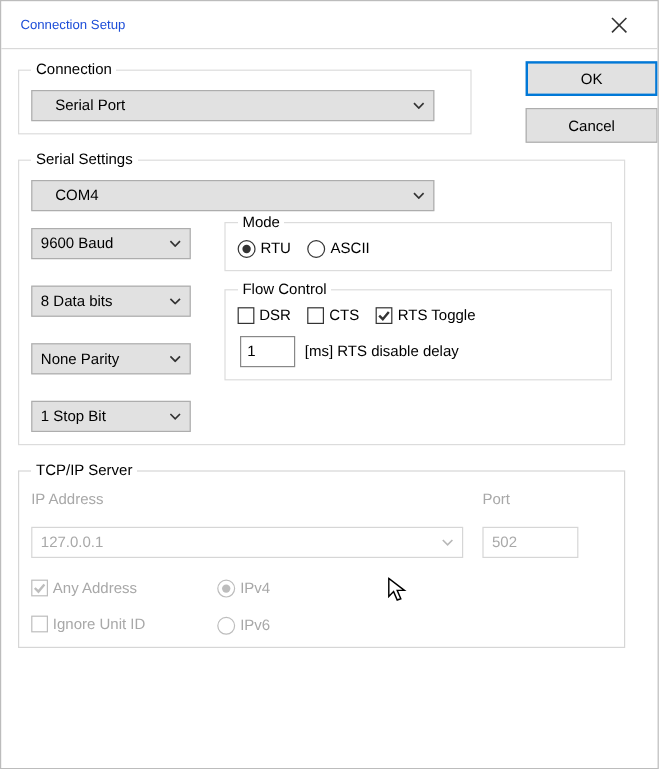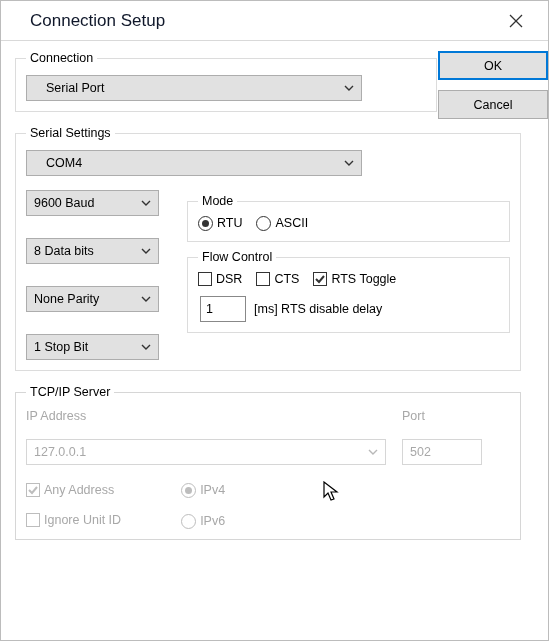--- a/index.html
+++ b/index.html
@@ -15,21 +15,21 @@
     overflow: hidden;
   }
   .titlebar {
     height: 40px;
     display: flex;
     align-items: center;
     justify-content: space-between;
     padding: 0 12px 0 16px;
     border-bottom: 1px solid #d9d9d9;
   }
-  .titlebar .title { font-size: 17px; color: #0f172a; font-weight: 400; margin-left: 13px; }
+  .titlebar .title { font-size: 11px; color: #1d4ed8; font-weight: 400; }
   .close-x { width: 14px; height: 14px; stroke: #333; stroke-width: 1.3; }
   .close-btn { width: 40px; height: 30px; display: flex; align-items: center; justify-content: center; background: transparent; border: none; }
 
   .body {
     position: relative;
     padding: 10px 14px;
   }
 
   fieldset {
     border: 1px solid #dcdcdc;
@@ -70,26 +70,26 @@
     display: flex;
     align-items: center;
     justify-content: space-between;
     padding: 0 7px 0 7px;
     color: #000;
   }
   .dropdown .chev { pointer-events: none; }
   .dropdown.wide { width: 336px; padding-left: 19px; }
   .dropdown.sm { width: 133px; text-align: right; }
 
-  .conn-fs { width: 422px; }
+  .conn-fs { width: 378px; }
   .serial-fs { width: 506px; }
 
   .serial-row { display: flex; gap: 16px; }
   .left-col { display: flex; flex-direction: column; gap: 22px; margin-top: 14px; }
-  .right-col { flex: 1; margin-top: 18px; padding-left: 12px; }
+  .right-col { flex: 1; margin-top: 2px; padding-left: 12px; }
 
   fieldset.inner { margin: 0 0 8px 0; padding: 8px 10px 10px 10px; }
 
   .radio-row, .check-row { display: flex; align-items: center; gap: 14px; }
   .radio, .check, .label-only { display: inline-flex; align-items: flex-start; gap: 4px; }
 
   .radio-mark {
     width: 15px; height: 15px; border: 1px solid #333; border-radius: 50%;
     display: inline-flex; align-items: center; justify-content: center; background: #fff;
   }

